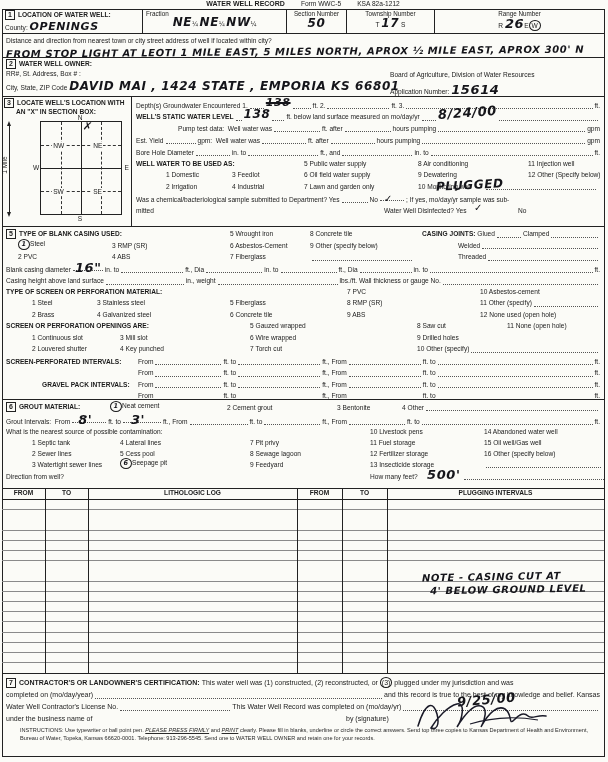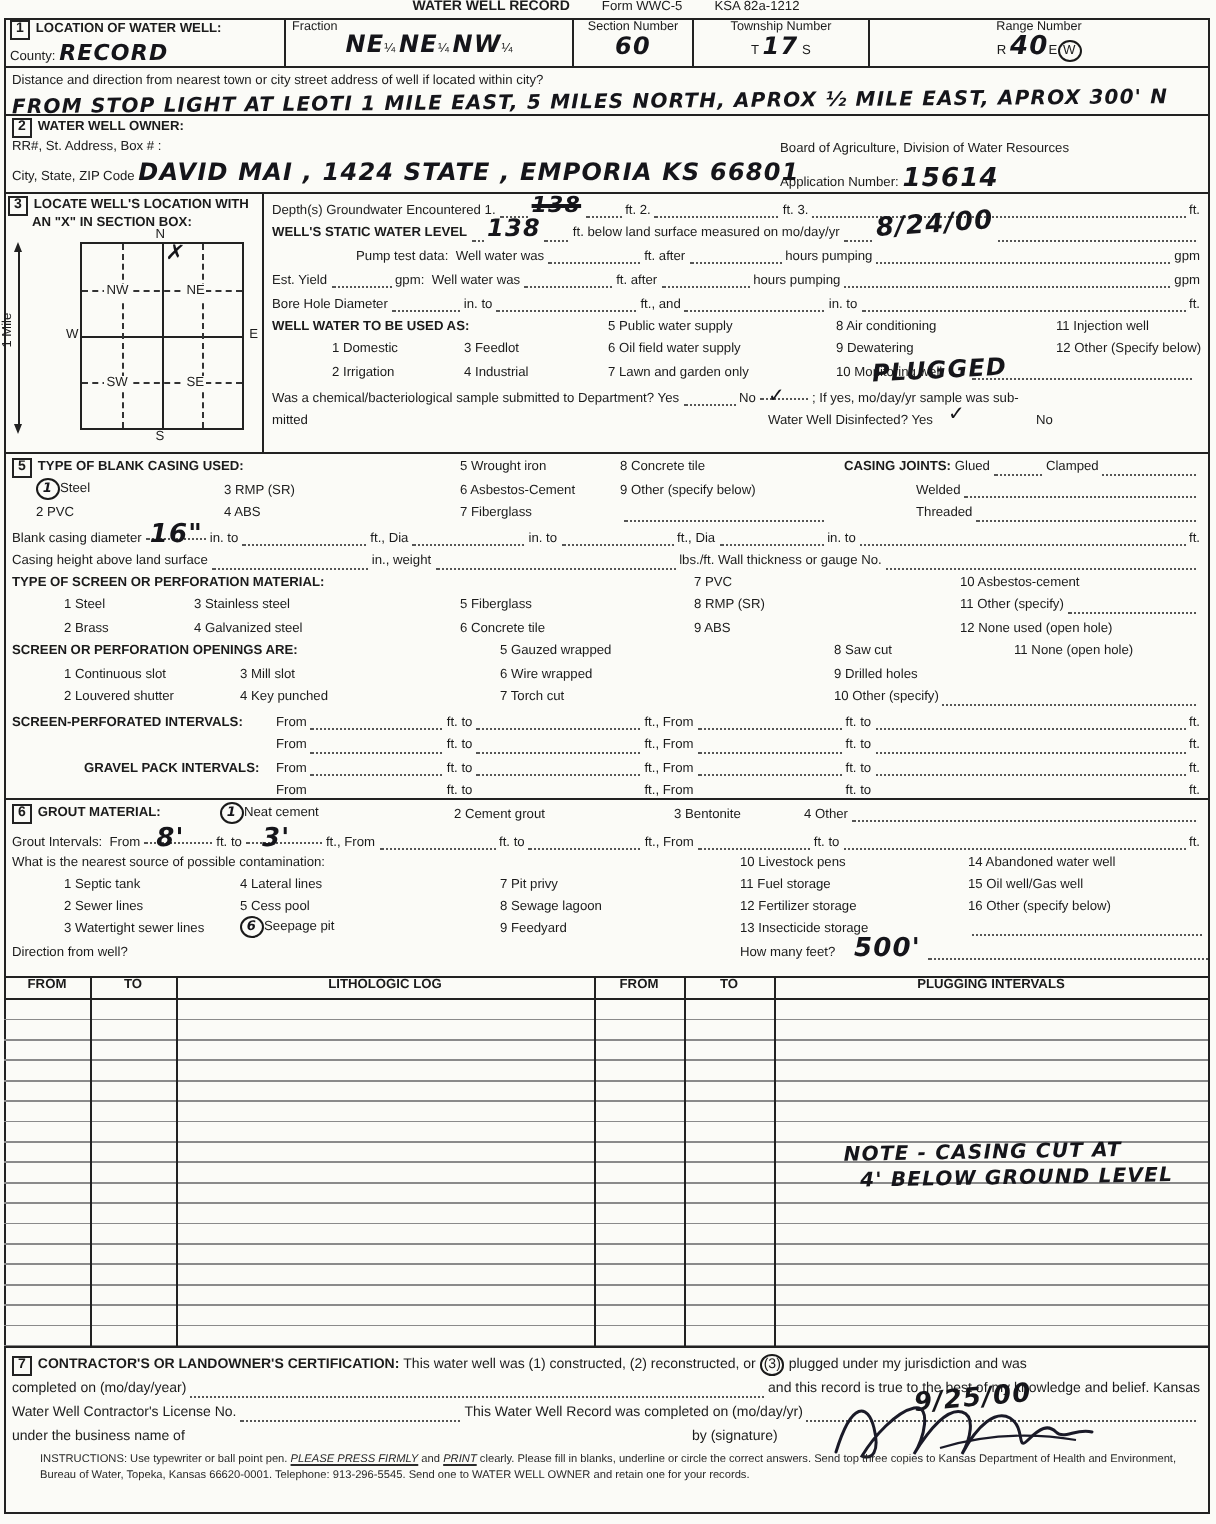--- a/index.html
+++ b/index.html
@@ -44,41 +44,41 @@
 
   <div class="sec" style="top:0;height:9px;display:flex;justify-content:center;gap:16px;align-items:flex-start;">
     <span class="b" style="font-size:7px;">WATER WELL RECORD</span>
     <span>Form WWC-5</span>
     <span>KSA 82a-1212</span>
   </div>
 
   <div class="sec row1" style="top:9px;">
     <div style="width:140px;">
       <div><span class="bx">1</span><span class="b">LOCATION OF WATER WELL:</span></div>
-      <div><span>County:</span> <span class="hw h11">RECORD</span></div>
+      <div><span>County:</span> <span class="hw h11">OPENINGS</span></div>
     </div>
     <div style="width:144px;">
       <div class="cell-label">Fraction</div>
       <div style="text-align:center;margin-top:-3px;">
         <span class="hw h12">NE</span><span>¼</span>
         <span class="hw h12">NE</span><span>¼</span>
         <span class="hw h12">NW</span><span>¼</span>
       </div>
     </div>
     <div style="width:60px;text-align:center;">
       <div class="cell-label">Section Number</div>
-      <div class="hw h12" style="margin-top:-2px;">60</div>
+      <div class="hw h12" style="margin-top:-2px;">50</div>
     </div>
     <div style="width:88px;text-align:center;">
       <div class="cell-label">Township Number</div>
       <div style="margin-top:-2px;"><span>T</span> <span class="hw h12">17</span> <span>S</span></div>
     </div>
     <div style="width:170px;text-align:center;">
       <div class="cell-label">Range Number</div>
-      <div style="margin-top:-2px;"><span>R</span> <span class="hw h13">40</span><span>E</span><span class="cir">W</span></div>
+      <div style="margin-top:-2px;"><span>R</span> <span class="hw h13">26</span><span>E</span><span class="cir">W</span></div>
     </div>
   </div>
 
   <div class="sec bt" style="top:33px;height:24px;padding:3px 4px;">
     <div>Distance and direction from nearest town or city street address of well if located within city?</div>
     <div class="hw h10" style="transform:rotate(-0.5deg);margin-top:1px;">FROM STOP LIGHT AT LEOTI  1 MILE EAST, 5 MILES NORTH, APROX ½ MILE EAST, APROX 300' N</div>
   </div>
 
   <div class="sec bt" style="top:57px;height:39px;padding:1px 4px;">
     <div><span class="bx">2</span><span class="b">WATER WELL OWNER:</span></div>

